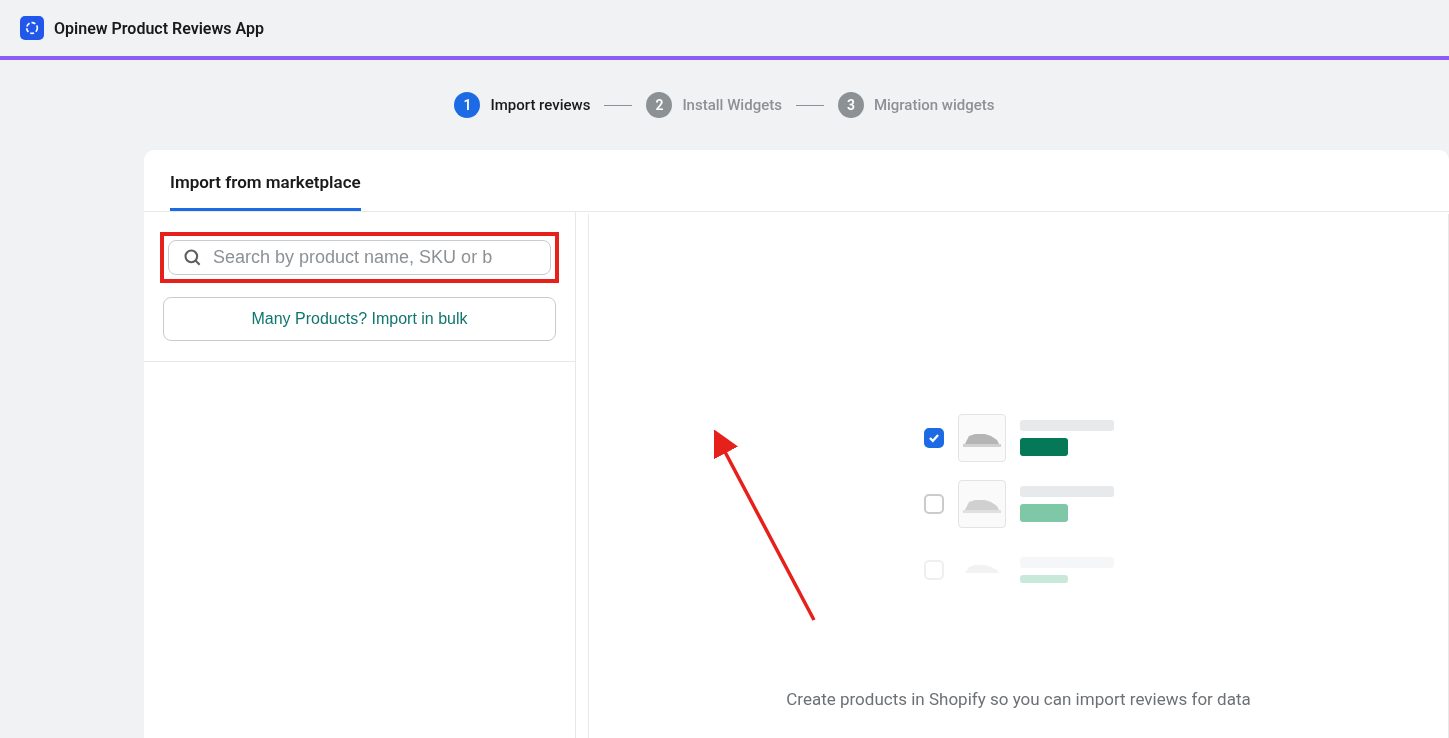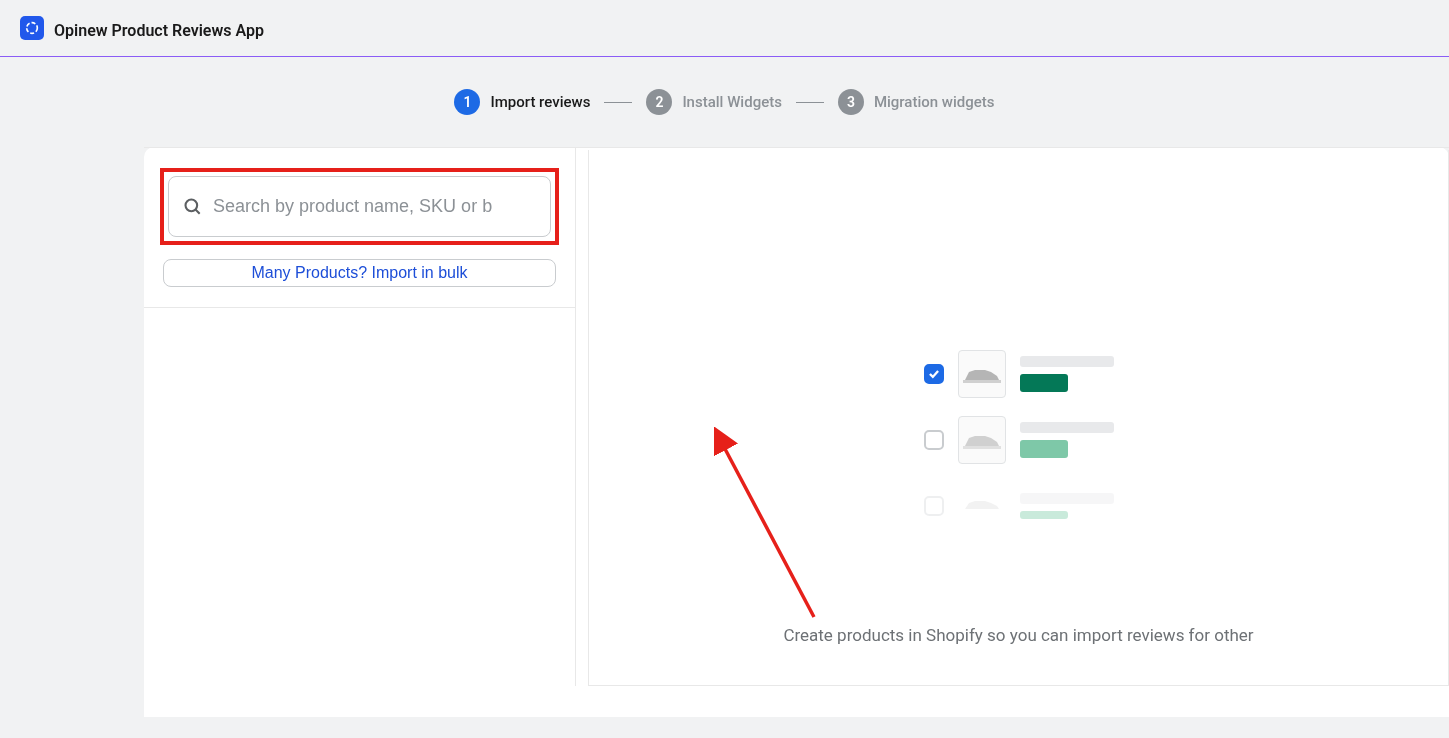--- a/index.html
+++ b/index.html
@@ -7,25 +7,25 @@
       padding: 0;
       box-sizing: border-box;
     }
     body {
       font-family: -apple-system, BlinkMacSystemFont, "Segoe UI", Roboto, sans-serif;
       background: #f1f2f3;
       color: #1a1a1a;
     }
     .header {
       display: flex;
-      align-items: flex-end;
+      align-items: center;
       gap: 10px;
       padding: 16px 20px;
       background: #f1f2f3;
-      border-bottom: 1px solid #8b5cf6;
+      border-bottom: 4px solid #8b5cf6;
     }
     .logo-icon {
       width: 24px;
       height: 24px;
       background: #2158eb;
       border-radius: 5px;
       display: flex;
       align-items: center;
       justify-content: center;
     }
@@ -125,47 +125,47 @@
     .highlight-box {
       border: 4px solid #e6201a;
       padding: 4px;
       margin-bottom: 14px;
     }
     .search-wrapper {
       display: flex;
       align-items: center;
       border: 1px solid #c9cccf;
       border-radius: 8px;
-      padding: 19px 14px;
+      padding: 6px 14px;
       gap: 10px;
     }
     .search-icon {
       width: 20px;
       height: 20px;
       flex-shrink: 0;
     }
     .search-input {
       border: none;
       outline: none;
       font-size: 18px;
       color: #6d7175;
       width: 100%;
     }
     .search-input::placeholder {
       color: #8c9196;
     }
     .bulk-button {
       width: 100%;
-      padding: 4px;
+      padding: 12px;
       border: 1px solid #c9cccf;
       border-radius: 8px;
       background: white;
       font-size: 16px;
       font-weight: 500;
-      color: #1d4ed8;
+      color: #0f766e;
       cursor: pointer;
       margin: 0 auto;
       display: block;
     }
     .bulk-wrapper {
       padding: 0 3px;
     }
     .no-data {
       text-align: center;
       padding: 26px;
@@ -272,20 +272,21 @@
   </div>
   <div class="step-divider"></div>
   <div class="step">
     <div class="step-circle inactive">3</div>
     <div class="step-label inactive">Migration widgets</div>
   </div>
 </div>
 
 <div class="main-card">
   <div class="tabs">
+    <div class="tab active">Import from marketplace</div>
   </div>
 
   <div class="content-split">
     <div class="left-panel">
       <div class="search-section">
         <div class="highlight-box">
           <div class="search-wrapper">
             <svg class="search-icon" viewBox="0 0 24 24" fill="none" stroke="#5c5f62" stroke-width="2.5">
               <circle cx="10" cy="10" r="7"></circle>
               <line x1="20" y1="20" x2="15" y2="15"></line>
@@ -338,21 +339,21 @@
               <svg width="42" height="14" viewBox="0 0 42 14">
                 <path d="M4 10 L8 4 L14 2 L24 2 L30 4 L36 7 L38 10 Z" fill="#e8e8e8"></path>
               </svg>
             </div>
             <div class="bars">
               <div class="bar" style="width:94px;background:#eeeff1"></div>
               <div class="bar" style="width:48px;height:8px;background:#9cd8bd"></div>
             </div>
           </div>
         </div>
-        <div class="empty-message">Create products in Shopify so you can import reviews for other</div>
+        <div class="empty-message">Create products in Shopify so you can import reviews for data</div>
       </div>
     </div>
   </div>
 
   <svg class="arrow-annotation" width="140" height="220">
     <defs>
       <marker id="arrowhead" markerWidth="8" markerHeight="8" refX="1" refY="4" orient="auto">
         <polygon points="0 0, 8 4, 0 8" fill="#e6201a"></polygon>
       </marker>
     </defs>

